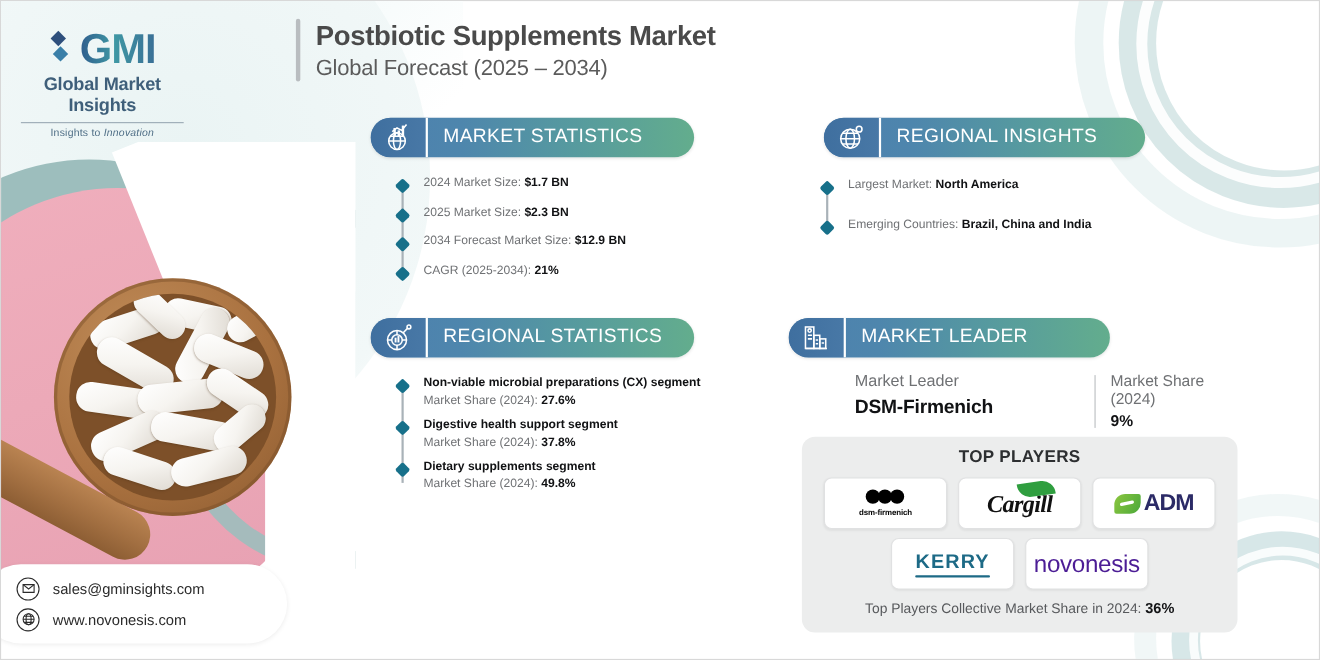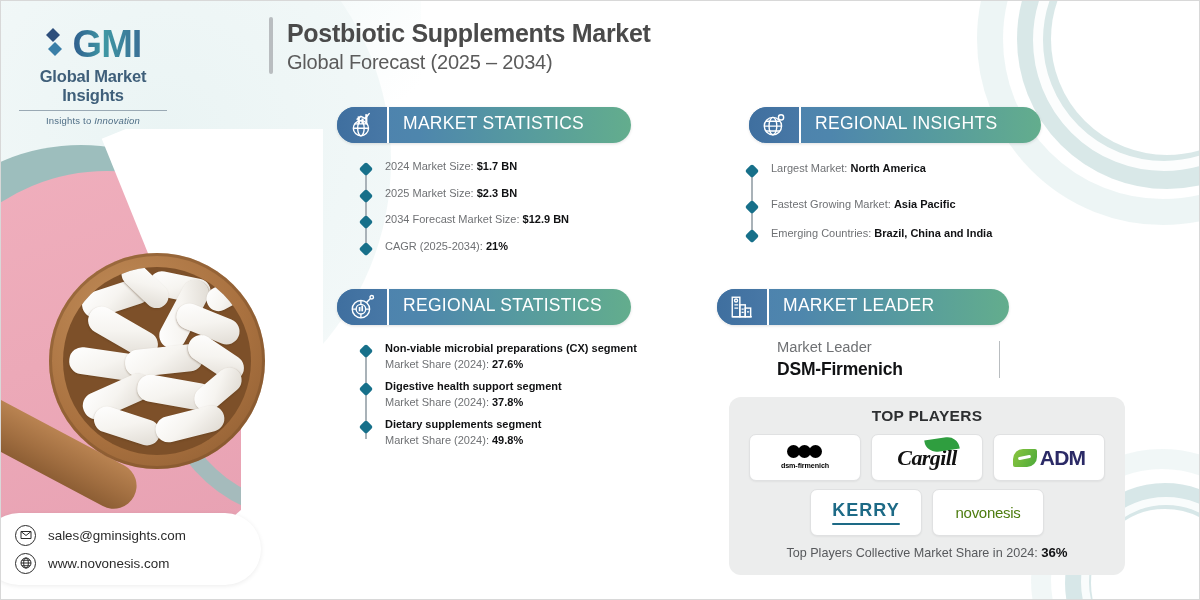--- a/index.html
+++ b/index.html
@@ -213,21 +213,21 @@
     background: linear-gradient(120deg,#8cc63f 0%, #4aa83a 100%); position: relative;
   }
   .adm-leaf::after {
     content:""; position:absolute; left:5px; top:7px; width:13px; height:3px;
     background:#fff; border-radius:2px; transform: rotate(-12deg);
   }
   .adm-txt { font-size: 21px; font-weight: bold; color: #2b2a66; letter-spacing: -.8px; }
   .kerry { text-align: center; }
   .kerry-txt { font-size: 18px; font-weight: bold; color: #1d6a86; letter-spacing: 1px; }
   .kerry-rule { height: 2px; background: #1d6a86; margin-top: 2px; border-radius: 1px; }
-  .novo { font-size: 15px; color: #4d7c0f; letter-spacing: -.3px; }
+  .novo { font-size: 22px; color: #4c1d95; letter-spacing: -.3px; }
 
   
   .contact {
     position: absolute; left: -18px; bottom: 14px; width: 278px; height: 72px;
     background: #ffffff; border-radius: 36px;
     display: flex; flex-direction: column; justify-content: center; gap: 7px;
     padding-left: 32px; box-shadow: 0 1px 5px rgba(0,0,0,.08);
   }
   .contact-row { display: flex; align-items: center; gap: 12px; }
   .contact-ico {
@@ -357,24 +357,20 @@
     </div>
     <div class="pill-label">REGIONAL INSIGHTS</div>
   </div>
 
   <div class="blist" style="left:746px; top:160px; width:400px;">
     <div class="track"></div>
     <div class="brow" style="margin-bottom:20px;">
       <span class="bdot"></span>
       <span class="btxt"><span>Largest Market: </span><b>North America</b></span>
     </div>
-    <div class="brow" style="margin-bottom:14px;">
-      <span class="bdot"></span>
-      <span class="btxt"><span>Fastest Growing Market: </span><b>Asia Pacific</b></span>
-    </div>
     <div class="brow">
       <span class="bdot"></span>
       <span class="btxt"><span>Emerging Countries: </span><b>Brazil, China and India</b></span>
     </div>
   </div>
 
   <div class="pill" style="left:336px; top:288px; width:294px;">
     <div class="pill-ico">
       <svg viewBox="0 0 24 24" fill="none" stroke="#ffffff" stroke-width="1.3">
         <circle cx="11" cy="14" r="8"></circle>
@@ -437,20 +433,24 @@
     </div>
     <div class="pill-label">MARKET LEADER</div>
   </div>
 
   <div class="leader" style="left:776px; top:338px; width:360px;">
     <div class="leader-col" style="width:222px;">
       <div class="leader-cap">Market Leader</div>
       <div class="leader-name">DSM-Firmenich</div>
     </div>
     <div class="leader-div"></div>
+    <div class="leader-col">
+      <div class="leader-share-cap">Market Share (2024)</div>
+      <div class="leader-share-val">9%</div>
+    </div>
   </div>
 
   <div class="players">
     <div class="players-title">TOP PLAYERS</div>
 
     <div class="logo-grid">
       <div class="logo-card">
         <div class="dsm">
           <div class="dsm-dots">
               <span></span>

